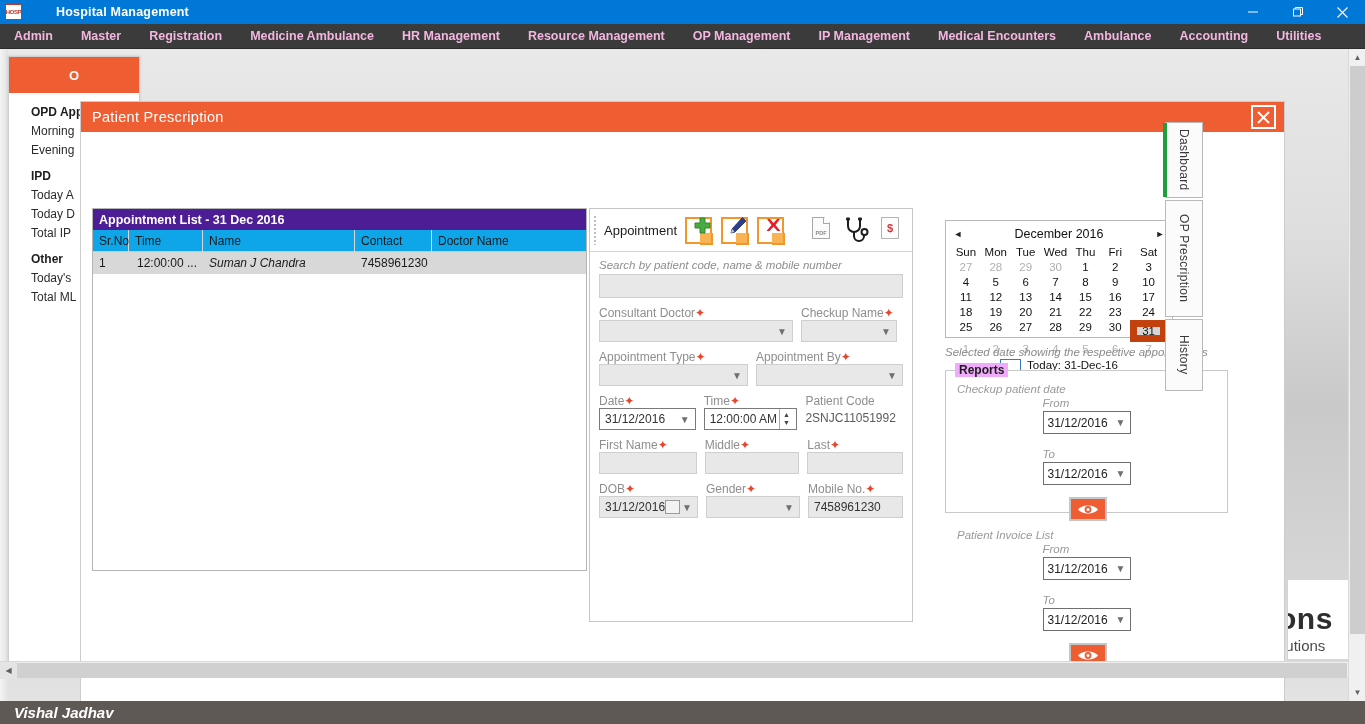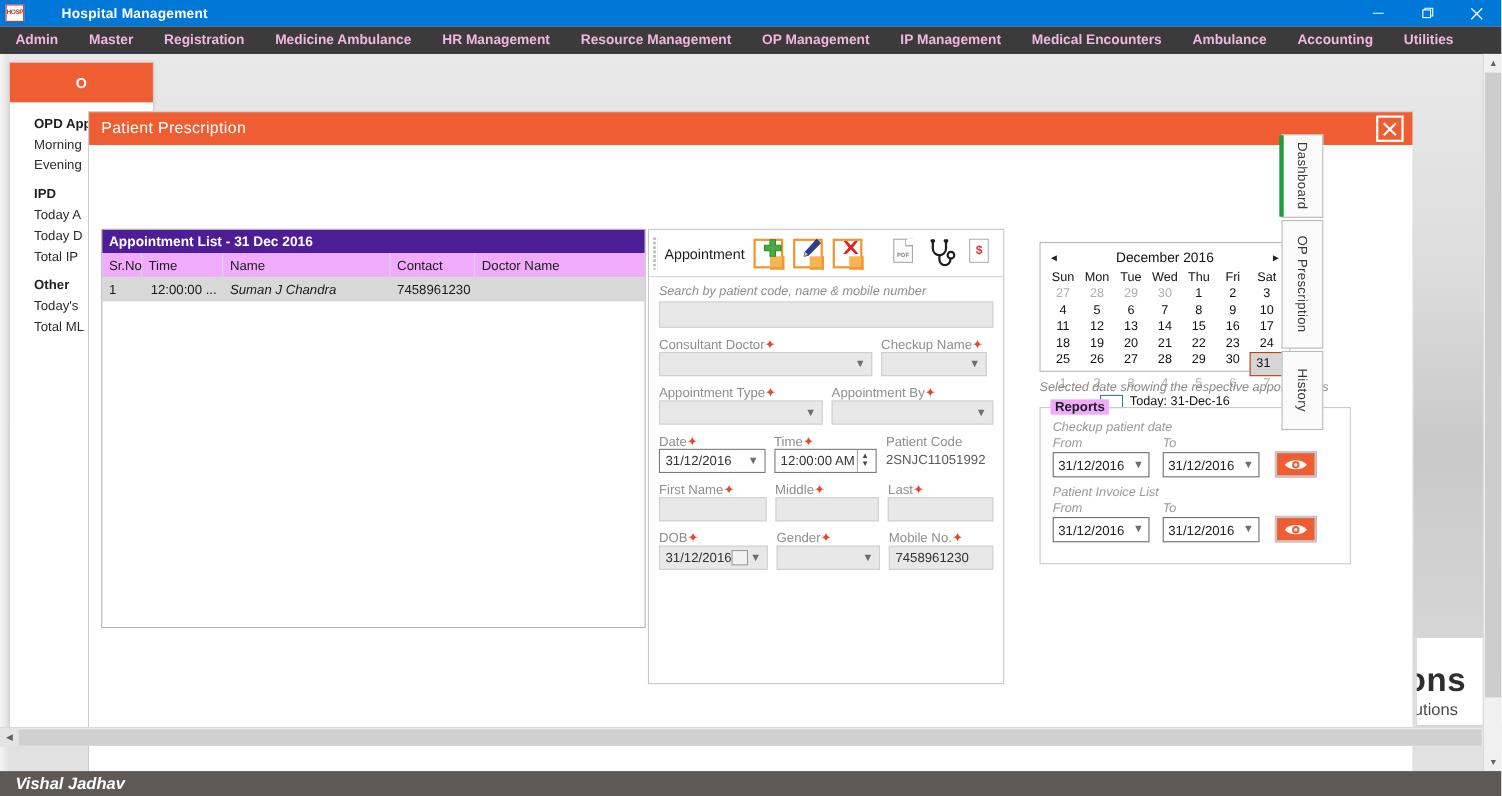--- a/index.html
+++ b/index.html
@@ -104,21 +104,21 @@
   .grid {
     position: absolute; left: 11px; top: 76px; width: 495px; height: 363px;
     background: #ffffff; border: 1px solid #b4b4b4;
   }
   .grid-head {
     height: 21px; background: #4c1d95; color: #ffffff;
     font-size: 12.5px; font-weight: bold;
     display: flex; align-items: center; padding-left: 6px;
   }
   .grid-cols {
-    display: flex; height: 22px; background: #f0abfc;
+    display: flex; height: 22px; background: #0ea5e9;
     border-bottom: 1px solid #c8c8c8;
   }
   .gc {
     font-size: 12px; color: #1a1a1a; display: flex; align-items: center;
     padding-left: 6px; border-right: 1px solid #d8d8d8; height: 22px;
   }
   .gc.c0 { width: 36px; }
   .gc.c1 { width: 74px; }
   .gc.c2 { width: 152px; }
   .gc.c3 { width: 77px; }
@@ -210,21 +210,21 @@
     position: absolute; left: 864px; top: 88px; width: 228px; height: 118px;
     border: 1px solid #b8b8b8; background: #ffffff; padding: 4px 5px;
   }
   .cal-hd { display: flex; align-items: center; justify-content: space-between; height: 18px; }
   .cal-title { font-size: 12.5px; color: #111; }
   .cal-arrow { font-size: 9px; color: #222; width: 14px; text-align: center; }
   .cal-grid { display: grid; grid-template-columns: repeat(7,1fr); margin-top: 2px; }
   .cal-dow { font-size: 11.5px; color: #111; text-align: center; font-weight: normal; line-height: 15px; }
   .cal-d { font-size: 11.5px; color: #111; text-align: center; line-height: 15px; }
   .cal-d.mute { color: #b0b0b0; }
-  .cal-d.sel { background: #d6d6d6; border: 1px solid #c2410c; line-height: 13px; }
+  .cal-d.sel { background: #d6d6d6; border: 7px solid #c2410c; line-height: 13px; }
   .cal-ft { display: flex; align-items: center; justify-content: center; gap: 6px; margin-top: 2px; }
   .cal-sw { width: 21px; height: 12px; border: 1px solid #3a78c2; background: #fff; }
   .cal-ft-t { font-size: 11.5px; color: #111; }
 
   .note {
     position: absolute; left: 864px; top: 214px; width: 300px;
     font-size: 11.5px; color: #8a8a8a; font-style: italic;
   }
 
   
@@ -232,21 +232,21 @@
     position: absolute; left: 864px; top: 238px; width: 283px; height: 143px;
     border: 1px solid #c9c9c9;
   }
   .rep-legend {
     position: absolute; top: -8px; left: 9px; background: #f0abfc; padding: 0 4px;
     font-size: 12px; font-weight: bold; color: #1d1d1d;
   }
   .rep-inner { padding: 12px 11px 0 11px; }
   .rep-cap { font-size: 11.5px; color: #9a9a9a; font-style: italic; }
   .rep-sub { font-size: 11.5px; color: #9a9a9a; font-style: italic; margin-top: 2px; }
-  .rep-line { display: flex; align-items: flex-end; gap: 12px; }
+  .rep-line { display: flex; align-items: center; gap: 12px; flex-direction: column; }
   .date-sel {
     width: 88px; height: 23px; border: 1px solid #6f6f6f; background: #ffffff;
     font-size: 12px; color: #222; display: flex; align-items: center;
     justify-content: space-between; padding: 0 4px; margin-top: 2px;
   }
   .eye-btn {
     width: 38px; height: 24px; background: #ef5d33; border: 2px solid #c6c6c6;
     display: flex; align-items: center; justify-content: center; margin-left: 2px;
   }
 

